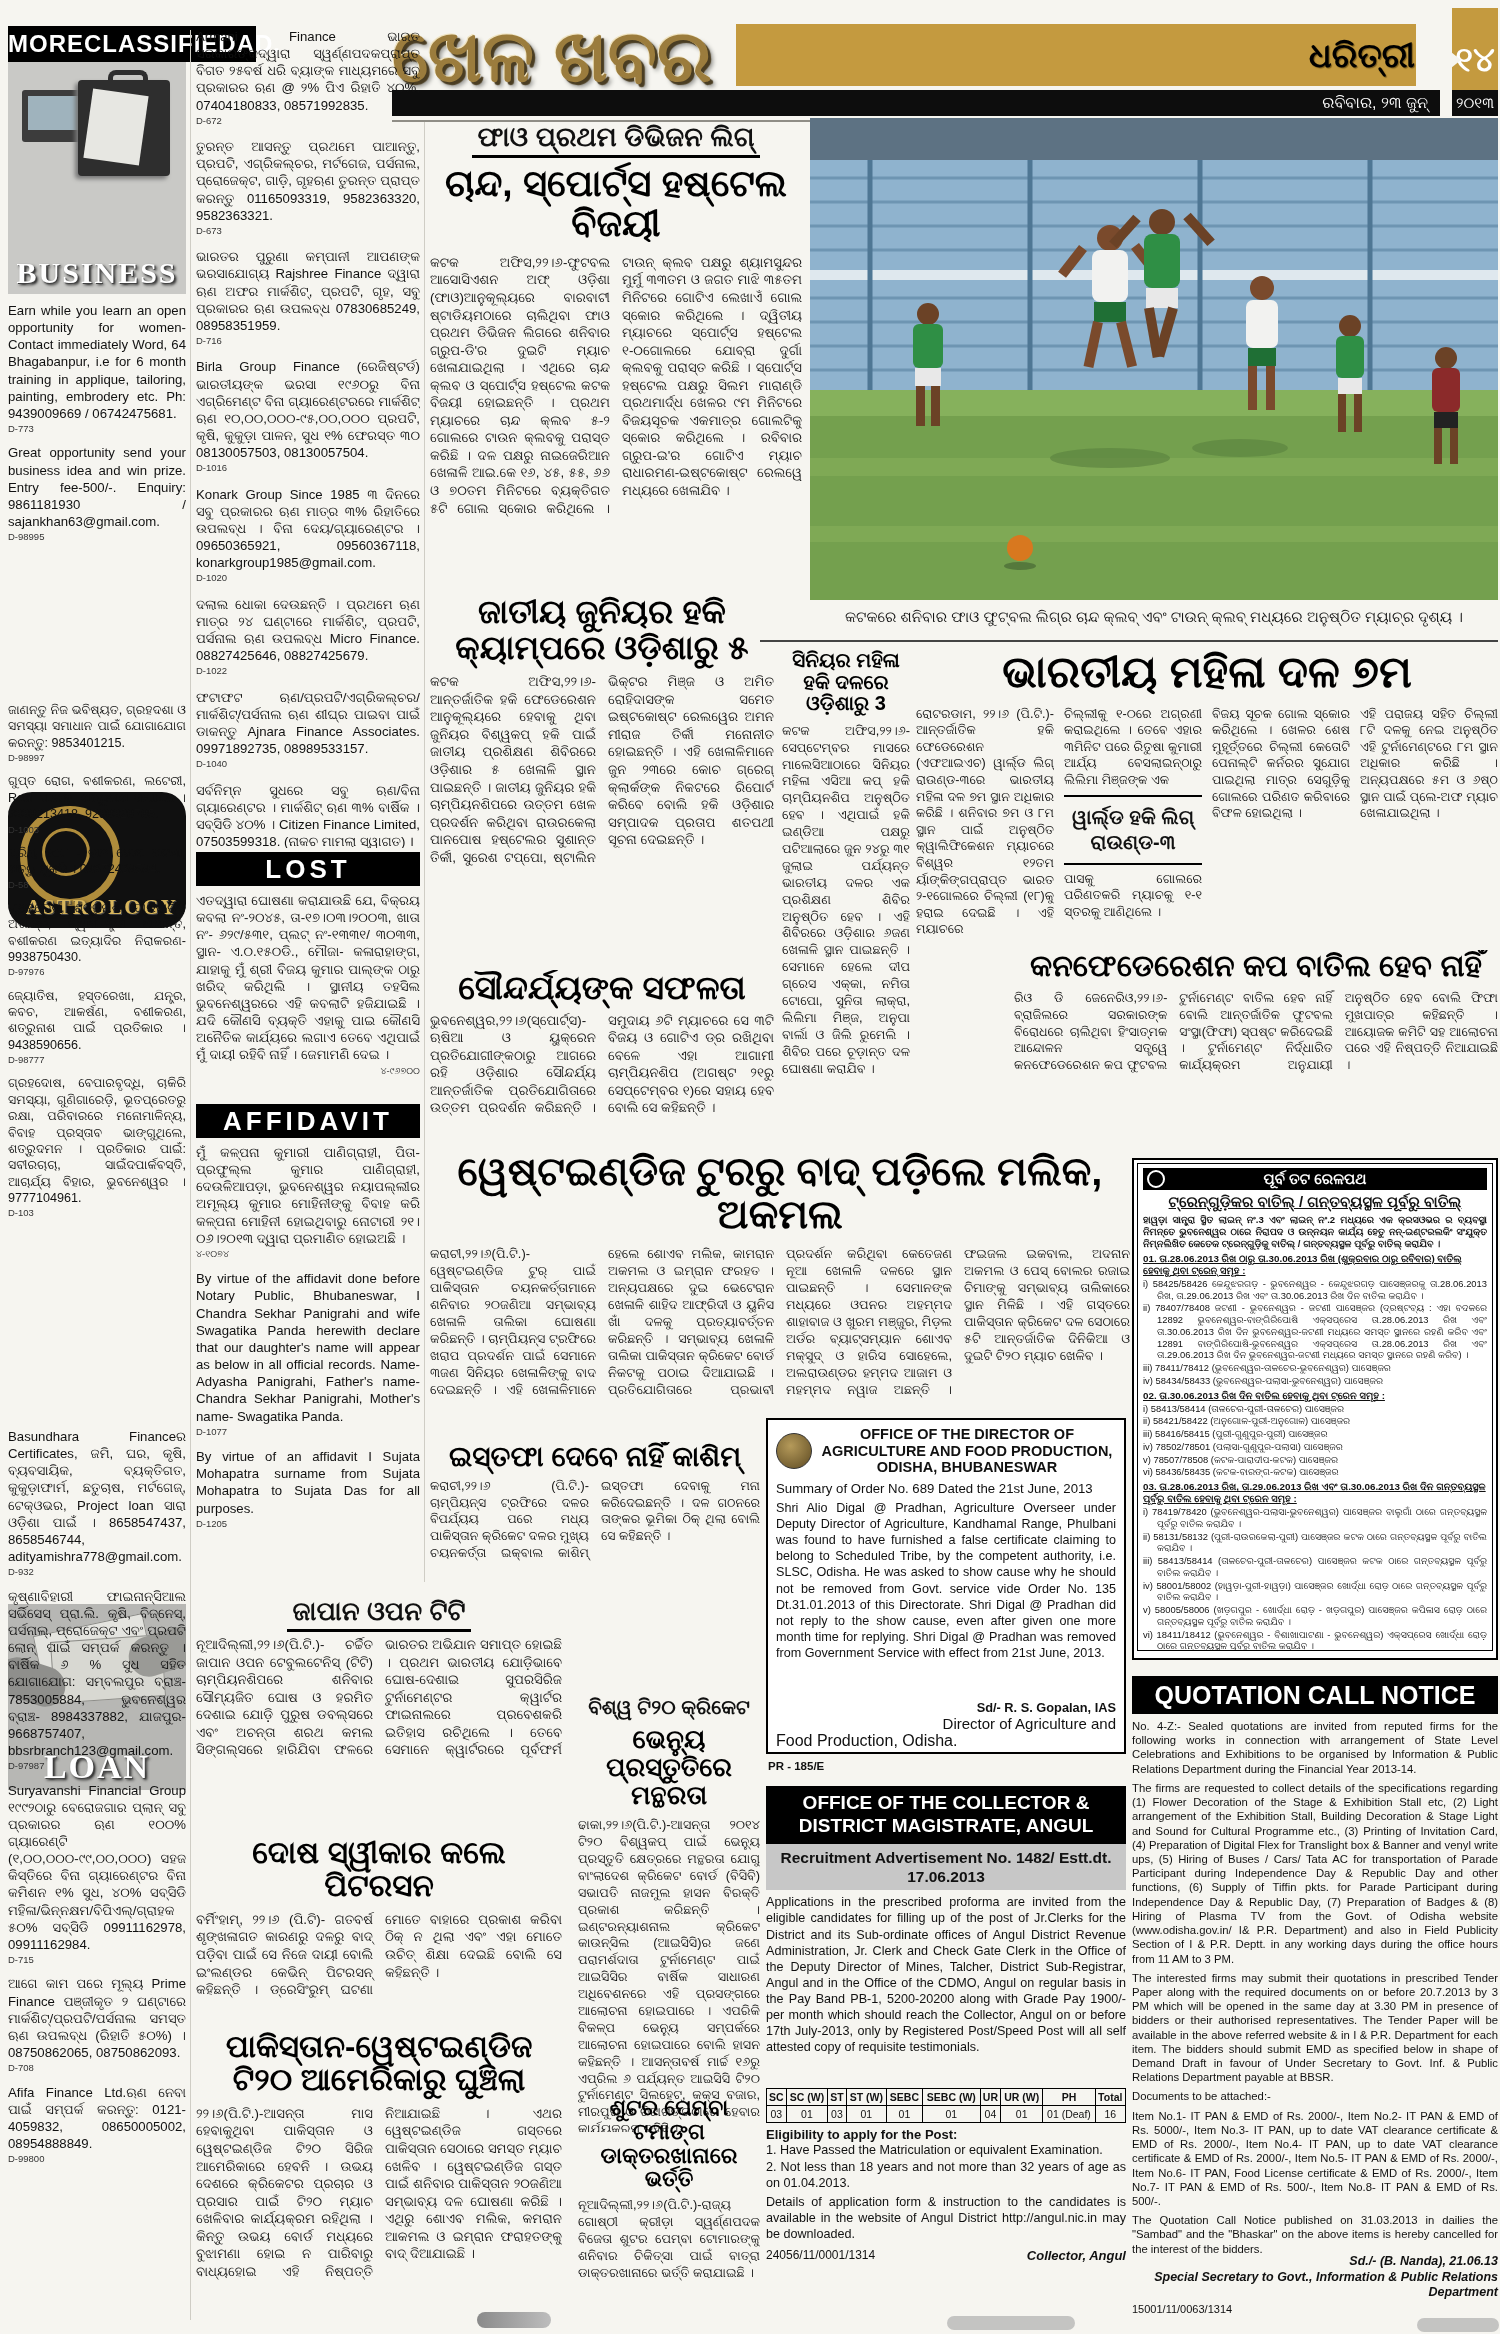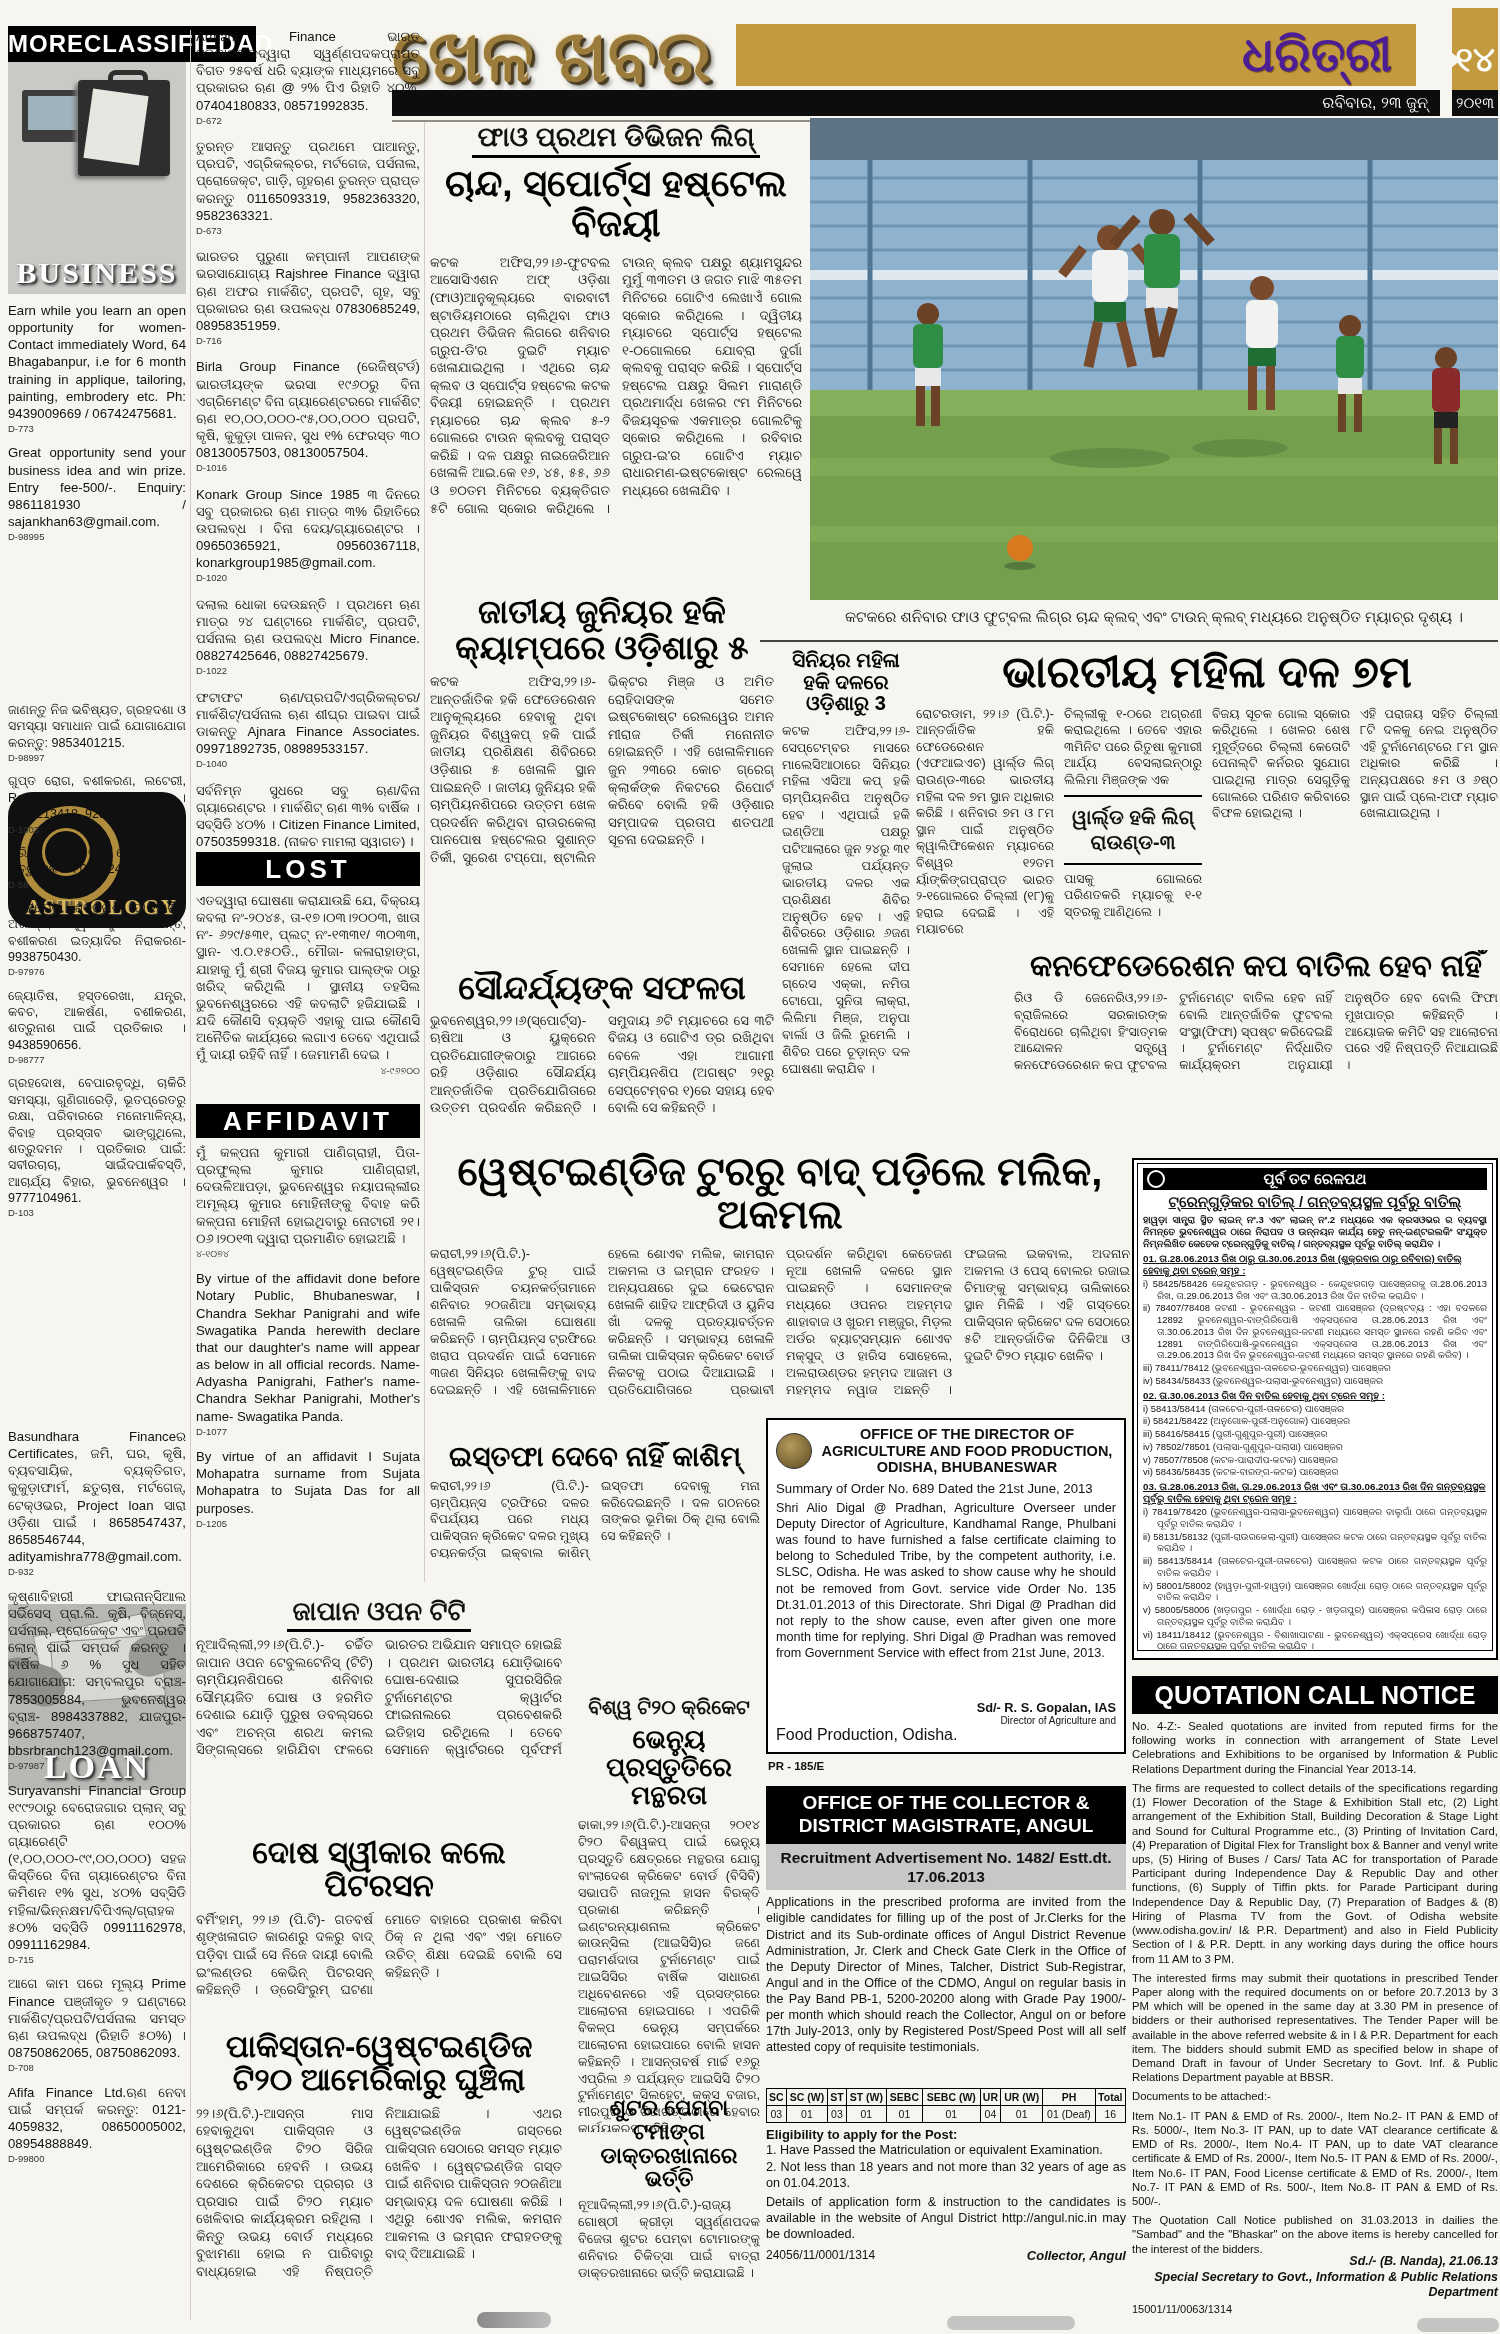--- a/index.html
+++ b/index.html
@@ -7,22 +7,22 @@
        font-family:"Liberation Sans",sans-serif;color:#111;overflow:hidden;}
   .abs{position:absolute;}
   .vline{position:absolute;width:1px;background:#cfcdc5;}
   
   #cls-hdr{left:8px;top:26px;width:248px;height:36px;background:#000;color:#fff;
     font-size:24px;font-weight:bold;text-align:center;line-height:36px;letter-spacing:1px;}
   #masthead{left:392px;top:0px;width:340px;height:112px;font-size:72px;font-weight:bold;
     line-height:112px;white-space:nowrap;color:#9b7c3d;
     text-shadow:-1px -1px 0 #efe3c0,3px 3px 1px #4a3d22,5px 5px 4px #9a9a96;}
   #gold-bar{left:736px;top:24px;width:680px;height:62px;background:#c49a3f;
-    color:#4c1d95;text-align:right;font-size:48px;font-weight:bold;line-height:62px;
-    padding-right:24px;box-sizing:border-box;text-shadow:1px 1px 1px #7a5c1c;}
+    color:#000000;text-align:right;font-size:34px;font-weight:bold;line-height:62px;
+    padding-right:1px;box-sizing:border-box;text-shadow:1px 1px 1px #7a5c1c;}
   #page-box{left:1452px;top:8px;width:46px;height:104px;background:#c49a3f;color:#fff;
     font-size:34px;font-weight:bold;display:flex;align-items:center;justify-content:center;}
   #page-box:before{content:"";position:absolute;left:-1px;top:44px;border-top:8px solid transparent;
     border-bottom:8px solid transparent;border-left:10px solid #f6f5f0;}
   #date-bar{left:392px;top:90px;width:1048px;height:26px;background:#0d0d0d;color:#fff;
     font-size:16px;text-align:right;line-height:26px;padding-right:12px;box-sizing:border-box;}
   #year-box{left:1452px;top:90px;width:46px;height:26px;background:#0d0d0d;color:#fff;
     font-size:15px;text-align:center;line-height:26px;}
   #top-rule{left:392px;top:120px;width:1106px;height:2px;background:#8f8d86;}
   
@@ -325,21 +325,21 @@
 </div>
 
 <div class="notice" id="agri" style="left:766px;top:1418px;width:360px;height:336px;">
   <div class="agri-head">
     <div class="emblem"></div>
     <div class="agri-title">OFFICE OF THE DIRECTOR OF AGRICULTURE AND FOOD PRODUCTION, ODISHA, BHUBANESWAR</div>
   </div>
   <div style="font-size:13.2px;margin-top:5px;">Summary of Order No. 689 Dated the 21st June, 2013</div>
   <div class="en-bd" style="margin-top:4px;height:196px;overflow:hidden;">Shri Alio Digal @ Pradhan, Agriculture Overseer under Deputy Director of Agriculture, Kandhamal Range, Phulbani was found to have furnished a false certificate claiming to belong to Scheduled Tribe, by the competent authority, i.e. SLSC, Odisha. He was asked to show cause why he should not be removed from Govt. service vide Order No. 135 Dt.31.01.2013 of this Directorate. Shri Digal @ Pradhan did not reply to the show cause, even after given one more month time for replying. Shri Digal @ Pradhan was removed from Government Service with effect from 21st June, 2013.</div>
   <div style="text-align:right;font-size:12.8px;font-weight:bold;margin-top:4px;">Sd/- R. S. Gopalan, IAS</div>
-  <div style="text-align:right;font-size:10px;">Director of Agriculture and</div>
+  <div style="text-align:right;font-size:15px;">Director of Agriculture and</div>
   <div style="text-align:left;font-size:16px;">Food Production, Odisha.</div>
 </div>
 <div class="abs pr" style="left:768px;top:1760px;">PR - 185/E</div>
 
 <div class="notice" id="angul" style="left:766px;top:1786px;width:360px;height:546px;background:none;">
   <div class="angul-hdr">OFFICE OF THE COLLECTOR &amp; DISTRICT MAGISTRATE, ANGUL</div>
   <div class="angul-sub">Recruitment Advertisement No. 1482/ Estt.dt. 17.06.2013</div>
   <div class="en-bd" style="margin-top:4px;height:188px;overflow:hidden;">Applications in the prescribed proforma are invited from the eligible candidates for filling up of the post of Jr.Clerks for the District and its Sub-ordinate offices of Angul District Revenue Administration, Jr. Clerk and Check Gate Clerk in the Office of the Deputy Director of Mines, Talcher, District Sub-Registrar, Angul and in the Office of the CDMO, Angul on regular basis in the Pay Band PB-1, 5200-20200 along with Grade Pay 1900/- per month which should reach the Collector, Angul on or before 17th July-2013, only by Registered Post/Speed Post will all self attested copy of requisite testimonials.</div>
   <table class="rec">
     <thead>

